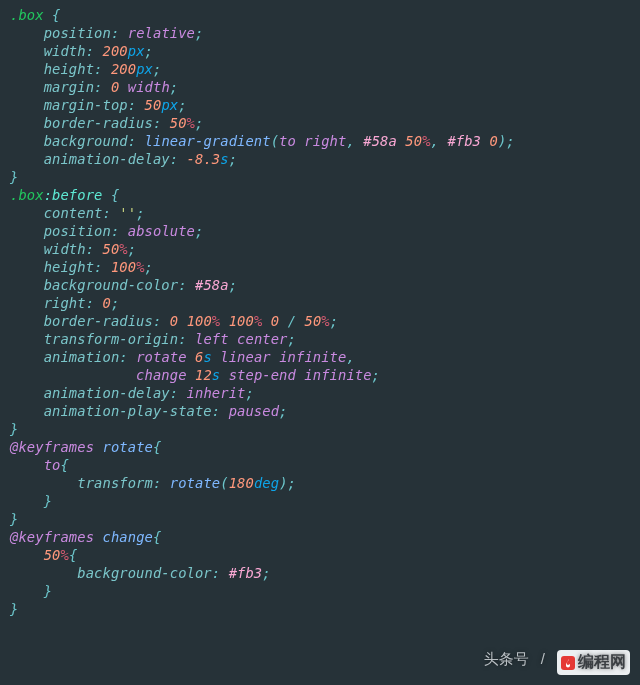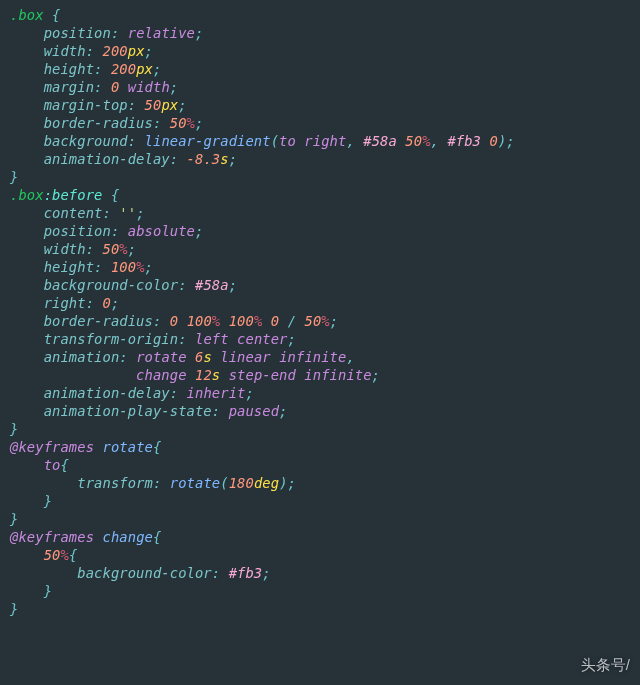--- a/index.html
+++ b/index.html
@@ -12,32 +12,32 @@
   pre.code span{font-style:italic}
   .sel{color:#22c55e}           
   .pc{color:#5eead4}            
   .brace{color:#6cc5ca}
   .prop{color:#7bc6ca}          
   .colon{color:#6cc5ca}
   .semi{color:#6cc5ca}
   .kw{color:#c98ae0}            
   .str{color:#c3ce7e}
   .num{color:#ff987c}
-  .unit{color:#fde047}
+  .unit{color:#0ea5e9}
   .col{color:#f9a8d4}           
   .to{color:#c98ae0}
   .at{color:#c98ae0}
   .fn{color:#7fb8ff}            
   .slash{color:#6cc5ca}
   .pct{color:#d45a71}
   .punc{color:#6cc5ca}
 
   .watermark{
     position:absolute;right:10px;bottom:10px;
-    display:flex;align-items:flex-start;gap:0;
+    display:flex;align-items:flex-start;gap:12px;
     font-family:"PingFang SC","Microsoft YaHei",sans-serif;
     color:#cfd3d6;font-size:16px;text-shadow:0 0 4px rgba(0,0,0,.5);
     pointer-events:none;
   }
   .wm-label{color:#b9bfc3;font-size:15px}
   .wm-logo{display:inline-flex;align-items:center;padding:2px 4px;border-radius:4px;background:#eceff1;color:#d32f2f;gap:3px}
   .wm-logo .sq{width:14px;height:14px;border-radius:3px;background:#e53935;display:inline-flex;align-items:center;justify-content:center}
   .wm-logo .sq svg{display:block}
   .wm-name{color:#3b3f43;font-weight:600;font-size:16px;font-style:normal}
 </style>
@@ -76,13 +76,21 @@
 <span class="at">@keyframes</span> <span class="fn">change</span><span class="brace">{</span>
     <span class="num">50</span><span class="pct">%</span><span class="brace">{</span>
         <span class="prop">background-color</span><span class="colon">:</span> <span class="col">#fb3</span><span class="semi">;</span>
     <span class="brace">}</span>
 <span class="brace">}</span>
 </pre>
 
 <div class="watermark">
   <span class="wm-label">头条号</span>
   <span class="wm-label">/</span>
+  <span class="wm-logo">
+    <span class="sq">
+      <svg width="10" height="10" viewBox="0 0 10 10">
+          <path d="M5 1c.8 1 .2 1.9-.3 2.6C4 4.5 3.6 5.3 4 6.3c.3.7 1 .9 1.5.6.4-.3.5-.8.3-1.2.7.2 1.2.9 1.2 1.7 0 1.1-.9 2-2 2s-2-.9-2-2c0-1.8 1-2.9 1.6-3.8C4.9 2.9 5.2 2 5 1z" fill="#fff"></path>
+        </svg>
+    </span>
+    <span class="wm-name">编程网</span>
+  </span>
 </div>
 
 </body></html>

